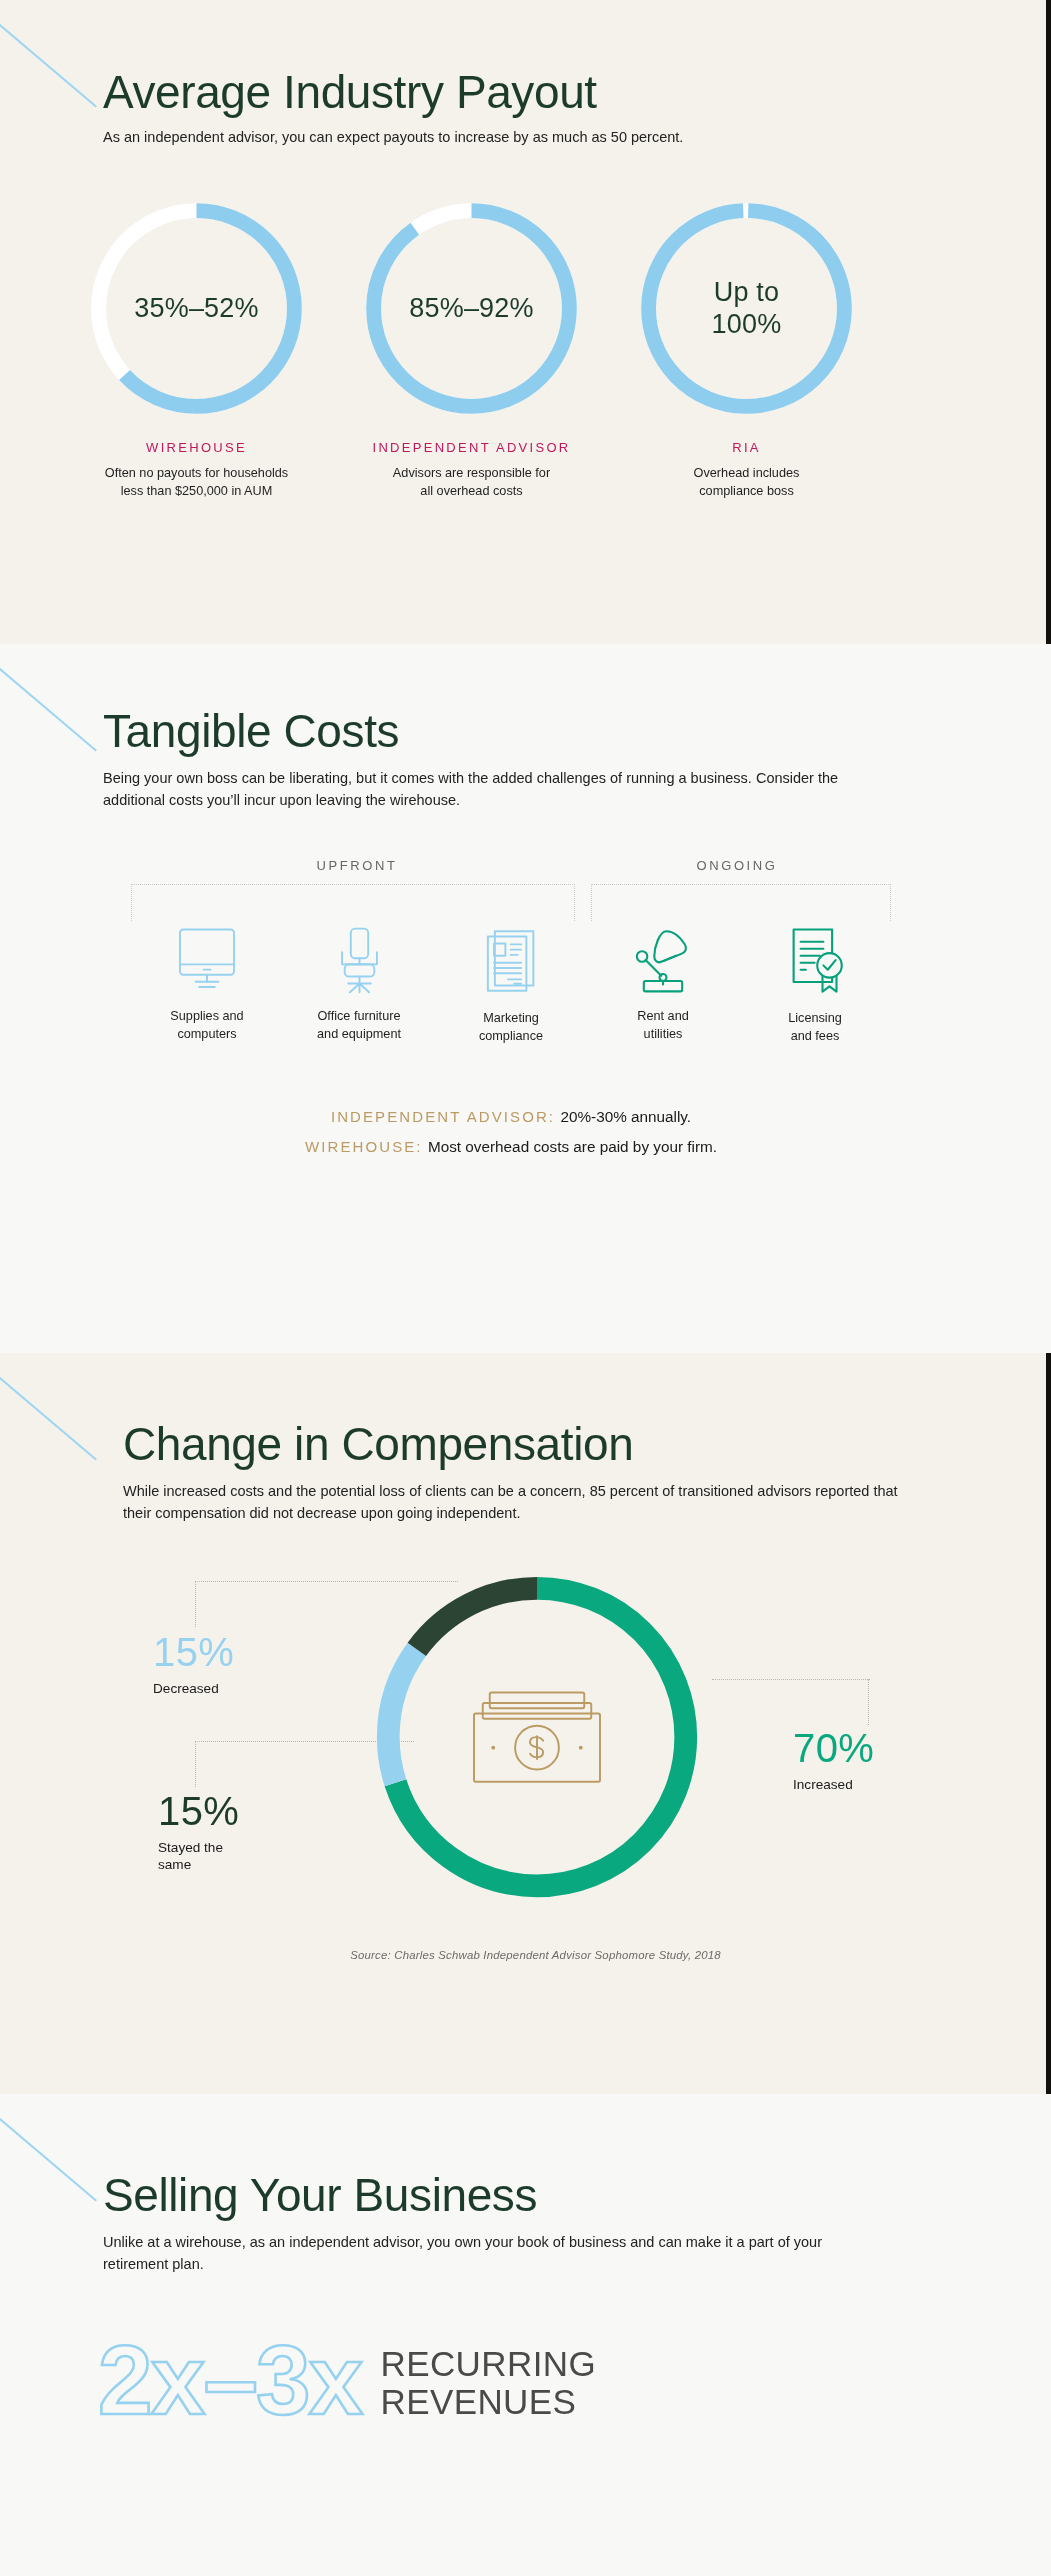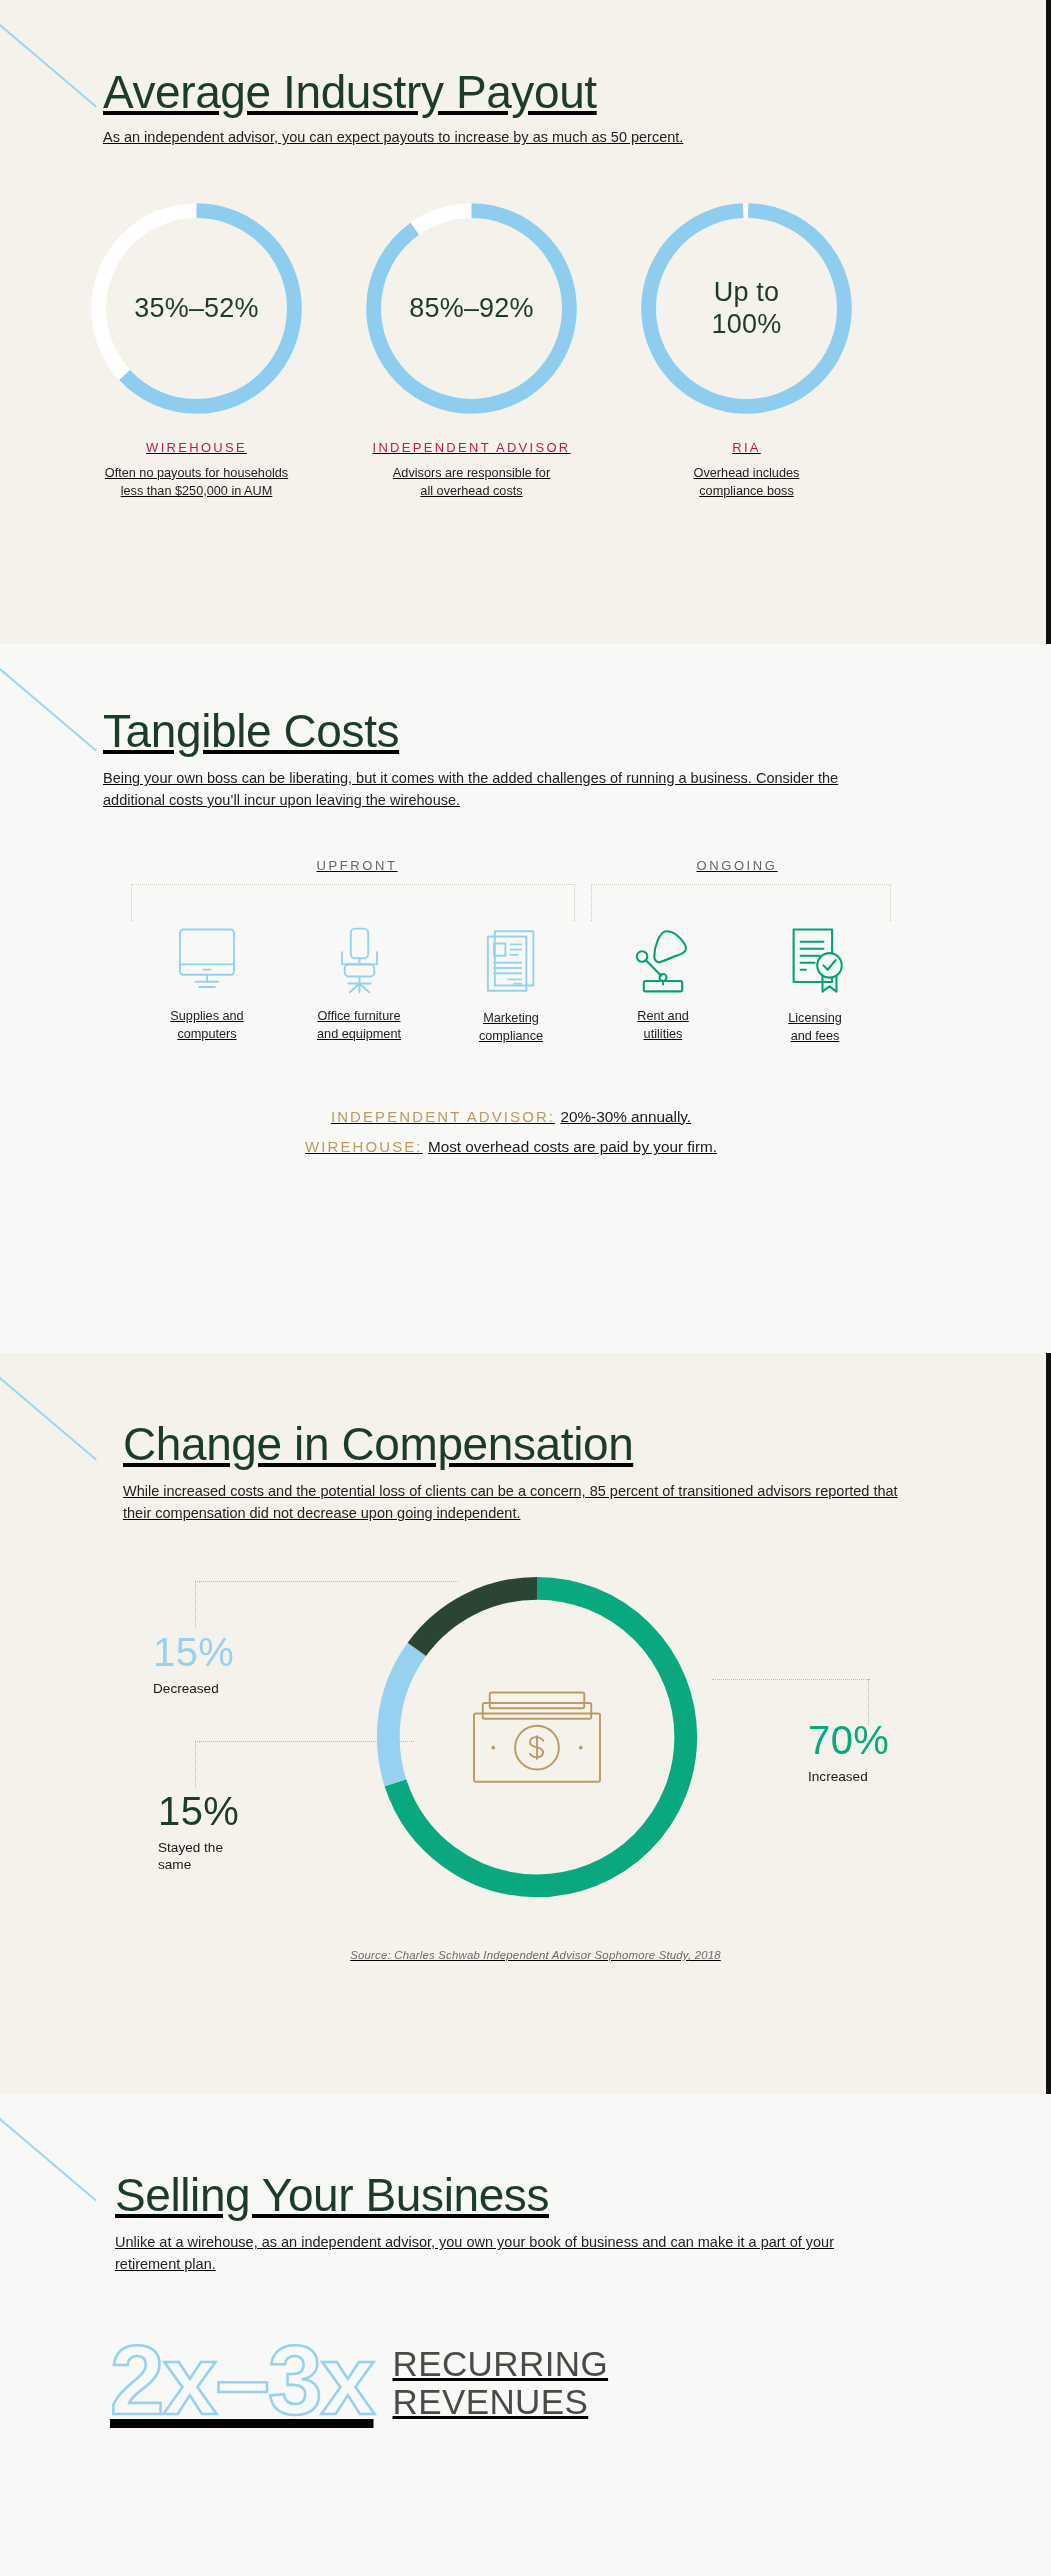--- a/index.html
+++ b/index.html
@@ -6,21 +6,21 @@
   body {
     width: 1051px;
     height: 2576px;
     font-family: "Liberation Sans", sans-serif;
     background: #f5f2ec;
     overflow: hidden;
     position: relative;
   }
 
   
-  .section { position: relative; width: 1051px; overflow: hidden; text-decoration: underline; }
+  .section { position: relative; width: 1051px; overflow: hidden; }
   .sec-cream { background: #f5f2ec; }
   .sec-light { background: #f8f8f6; }
 
   .edge-dark {
     position: absolute; top: 0; right: 0;
     width: 5.3px; height: 100%;
     background: #12110f;
   }
 
   .diag-accent {
@@ -146,37 +146,37 @@
   .wallet-ico { position: absolute; left: 105px; top: 125px; }
 
   .cb { position: absolute; }
   .cb .cb-num { font-size: 40px; line-height: 1; font-weight: 400; letter-spacing: 0.4px; }
   .cb .cb-txt { font-size: 13.6px; color: #1a1a1a; margin-top: 8px; line-height: 1.3; }
 
   #cb-dec { left: 133px; top: 77px; text-align: left; }
   #cb-dec .cb-num { color: #96d2f0; }
   #cb-same { left: 138px; top: 236px; text-align: left; }
   #cb-same .cb-num { color: #1d3b2a; }
-  #cb-inc { left: 773px; top: 165px; text-align: left; margin-left: 15px; }
+  #cb-inc { left: 773px; top: 173px; text-align: left; }
   #cb-inc .cb-num { color: #0aa87e; }
 
   .dots-h { position: absolute; border-top: 1.8px dotted #b9b7b0; }
   .dots-v { position: absolute; border-left: 1.8px dotted #b9b7b0; }
 
   .source-note {
     text-align: center;
     font-size: 11.4px;
     font-style: italic;
     color: #6b6a66;
     margin-top: 17.5px;
     letter-spacing: 0.2px;
   }
 
   
-  #sec-sell { height: 482px; padding-left: 12px; }
+  #sec-sell { height: 482px; }
   .s4-head { padding: 77px 0 0 103px; }
   .s4-head .h-sub { margin-top: 12.3px; max-width: 753px; }
 
   .multiple-row {
     display: flex;
     align-items: center;
     margin: 58px 0 0 98px;
   }
   .multiple-big {
     font-size: 98px;

